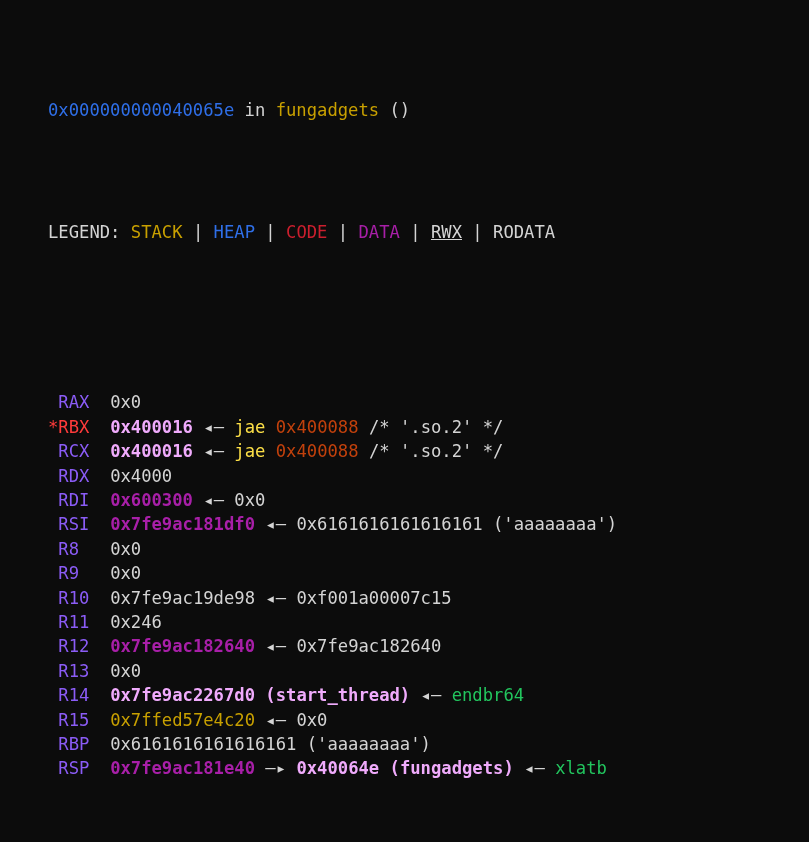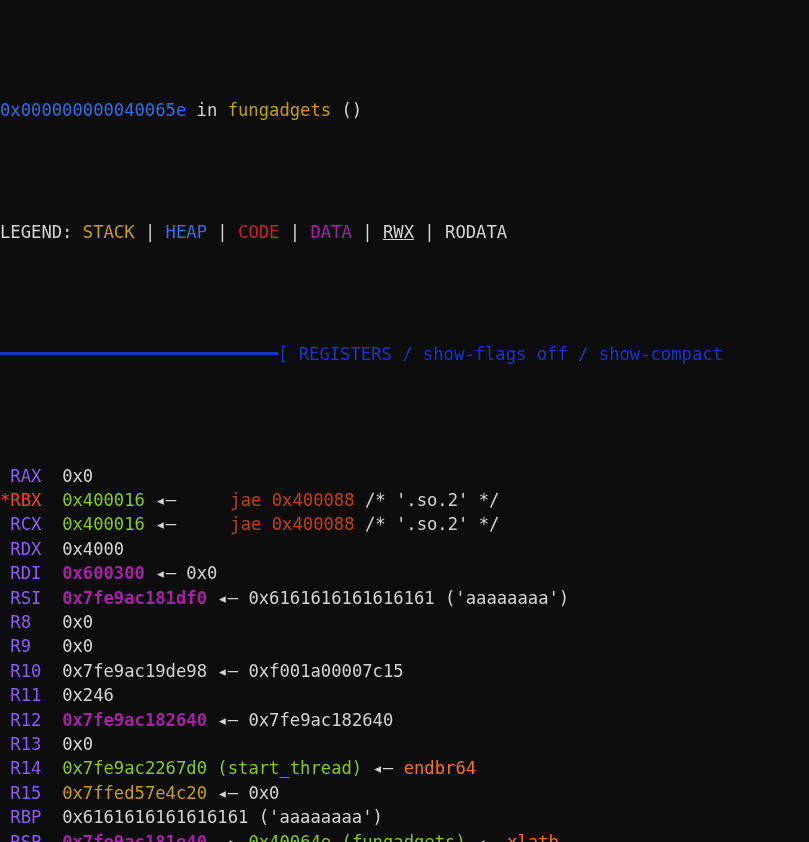--- a/index.html
+++ b/index.html
@@ -16,34 +16,34 @@
     line-height: 24.4px;
     color: #d8d8d8;
     -webkit-font-smoothing: none;
   }
   .term {
     width: 809px;
     height: 842px;
     position: relative;
     white-space: pre;
   }
-  .row { white-space: pre; height: 24.4px; }
+  .row { white-space: pre; height: 24.4px; padding-left: 48px; }
 
   
   .c-white   { color: #d4d4d4; }
   .c-bright  { color: #8b5cf6; }
   .c-blue-hdr{ color: #1835cc; }
   .c-brblue  { color: #2f6fe8; }
   .c-gold    { color: #c8a000; }
-  .c-yellow  { color: #c2410c; margin-left: 44px; }
-  .c-red     { color: #84cc16; }
+  .c-yellow  { color: #fde047; }
+  .c-red     { color: #f0abfc; font-weight: bold; }
   .c-brred   { color: #ff3b3b; }
   .c-magenta { color: #a81fa8; font-weight: bold; }
   .c-purple  { color: #c2410c; }
-  .c-olive   { color: #f97316; }
+  .c-olive   { color: #22c55e; }
   .c-under   { text-decoration: underline; text-align: right; }
 
   .sep-line {
     display: inline-block;
     vertical-align: middle;
     height: 3px;
     background: #1335c4;
   }
   .hdrrow {
     display: flex;
@@ -59,23 +59,20 @@
 
 <div class="term">
 
   
   <div class="row"><span class="c-brblue">0x000000000040065e</span><span class="c-white"> in </span><span class="c-gold">fungadgets</span><span class="c-white"> ()</span></div>
 
   
   <div class="row"><span class="c-white">LEGEND: </span><span id="legend-items"><span style="color: rgb(200, 160, 0);">STACK</span><span class="c-white"> | </span><span style="color: rgb(47, 111, 232);">HEAP</span><span class="c-white"> | </span><span style="color: rgb(204, 31, 46);">CODE</span><span class="c-white"> | </span><span style="color: rgb(168, 31, 168);">DATA</span><span class="c-white"> | </span><span class="c-white c-under">RWX</span><span class="c-white"> | </span><span style="color: rgb(212, 212, 212);">RODATA</span></span></div>
 
   
-  <div class="hdrrow">
-    <span class="lead sep-line" style="width:278px"></span><span class="txt c-blue-hdr">[ REGISTERS / show-flags off / show-compact</span>
-  </div>
 
   
   <div id="registers-list"><div class="row"><span class="c-white"> </span><span class="c-bright">RAX </span><span class="c-white"> </span><span class="c-white">0x0</span></div><div class="row"><span class="c-brred">*</span><span class="c-brred">RBX </span><span class="c-white"> </span><span class="c-red">0x400016</span><span class="c-white"> </span><span class="c-white">◂—</span><span class="c-white"> </span><span class="c-yellow">jae</span><span class="c-white"> </span><span class="c-purple">0x400088</span><span class="c-white"> /* '.so.2' */</span></div><div class="row"><span class="c-white"> </span><span class="c-bright">RCX </span><span class="c-white"> </span><span class="c-red">0x400016</span><span class="c-white"> </span><span class="c-white">◂—</span><span class="c-white"> </span><span class="c-yellow">jae</span><span class="c-white"> </span><span class="c-purple">0x400088</span><span class="c-white"> /* '.so.2' */</span></div><div class="row"><span class="c-white"> </span><span class="c-bright">RDX </span><span class="c-white"> </span><span class="c-white">0x4000</span></div><div class="row"><span class="c-white"> </span><span class="c-bright">RDI </span><span class="c-white"> </span><span class="c-magenta">0x600300</span><span class="c-white"> </span><span class="c-white">◂—</span><span class="c-white"> 0x0</span></div><div class="row"><span class="c-white"> </span><span class="c-bright">RSI </span><span class="c-white"> </span><span class="c-magenta">0x7fe9ac181df0</span><span class="c-white"> </span><span class="c-white">◂—</span><span class="c-white"> 0x6161616161616161 ('aaaaaaaa')</span></div><div class="row"><span class="c-white"> </span><span class="c-bright">R8  </span><span class="c-white"> </span><span class="c-white">0x0</span></div><div class="row"><span class="c-white"> </span><span class="c-bright">R9  </span><span class="c-white"> </span><span class="c-white">0x0</span></div><div class="row"><span class="c-white"> </span><span class="c-bright">R10 </span><span class="c-white"> </span><span class="c-white">0x7fe9ac19de98</span><span class="c-white"> </span><span class="c-white">◂—</span><span class="c-white"> 0xf001a00007c15</span></div><div class="row"><span class="c-white"> </span><span class="c-bright">R11 </span><span class="c-white"> </span><span class="c-white">0x246</span></div><div class="row"><span class="c-white"> </span><span class="c-bright">R12 </span><span class="c-white"> </span><span class="c-magenta">0x7fe9ac182640</span><span class="c-white"> </span><span class="c-white">◂—</span><span class="c-white"> 0x7fe9ac182640</span></div><div class="row"><span class="c-white"> </span><span class="c-bright">R13 </span><span class="c-white"> </span><span class="c-white">0x0</span></div><div class="row"><span class="c-white"> </span><span class="c-bright">R14 </span><span class="c-white"> </span><span class="c-red">0x7fe9ac2267d0 (start_thread)</span><span class="c-white"> </span><span class="c-white">◂—</span><span class="c-white"> </span><span class="c-olive">endbr64</span></div><div class="row"><span class="c-white"> </span><span class="c-bright">R15 </span><span class="c-white"> </span><span class="c-gold">0x7ffed57e4c20</span><span class="c-white"> </span><span class="c-white">◂—</span><span class="c-white"> 0x0</span></div><div class="row"><span class="c-white"> </span><span class="c-bright">RBP </span><span class="c-white"> </span><span class="c-white">0x6161616161616161 ('aaaaaaaa')</span></div><div class="row"><span class="c-white"> </span><span class="c-bright">RSP </span><span class="c-white"> </span><span class="c-magenta">0x7fe9ac181e40</span><span class="c-white"> </span><span class="c-white">—▸</span><span class="c-white"> </span><span class="c-red">0x40064e (fungadgets)</span><span class="c-white"> </span><span class="c-white">◂—</span><span class="c-white"> </span><span class="c-olive">xlatb</span></div></div>
 
   
   
 
   
   
 

